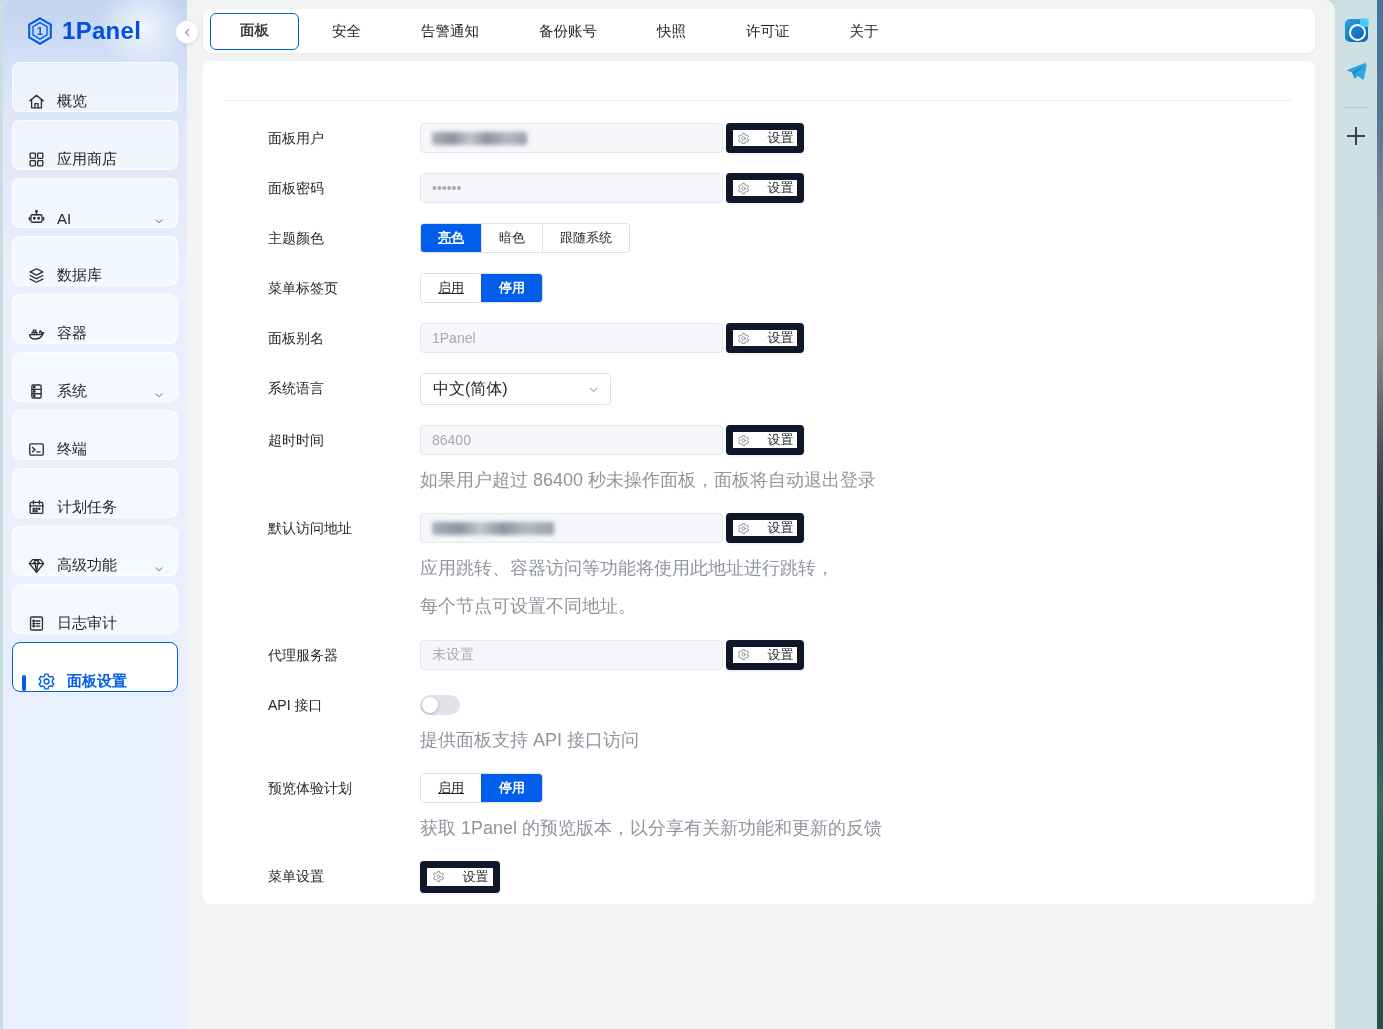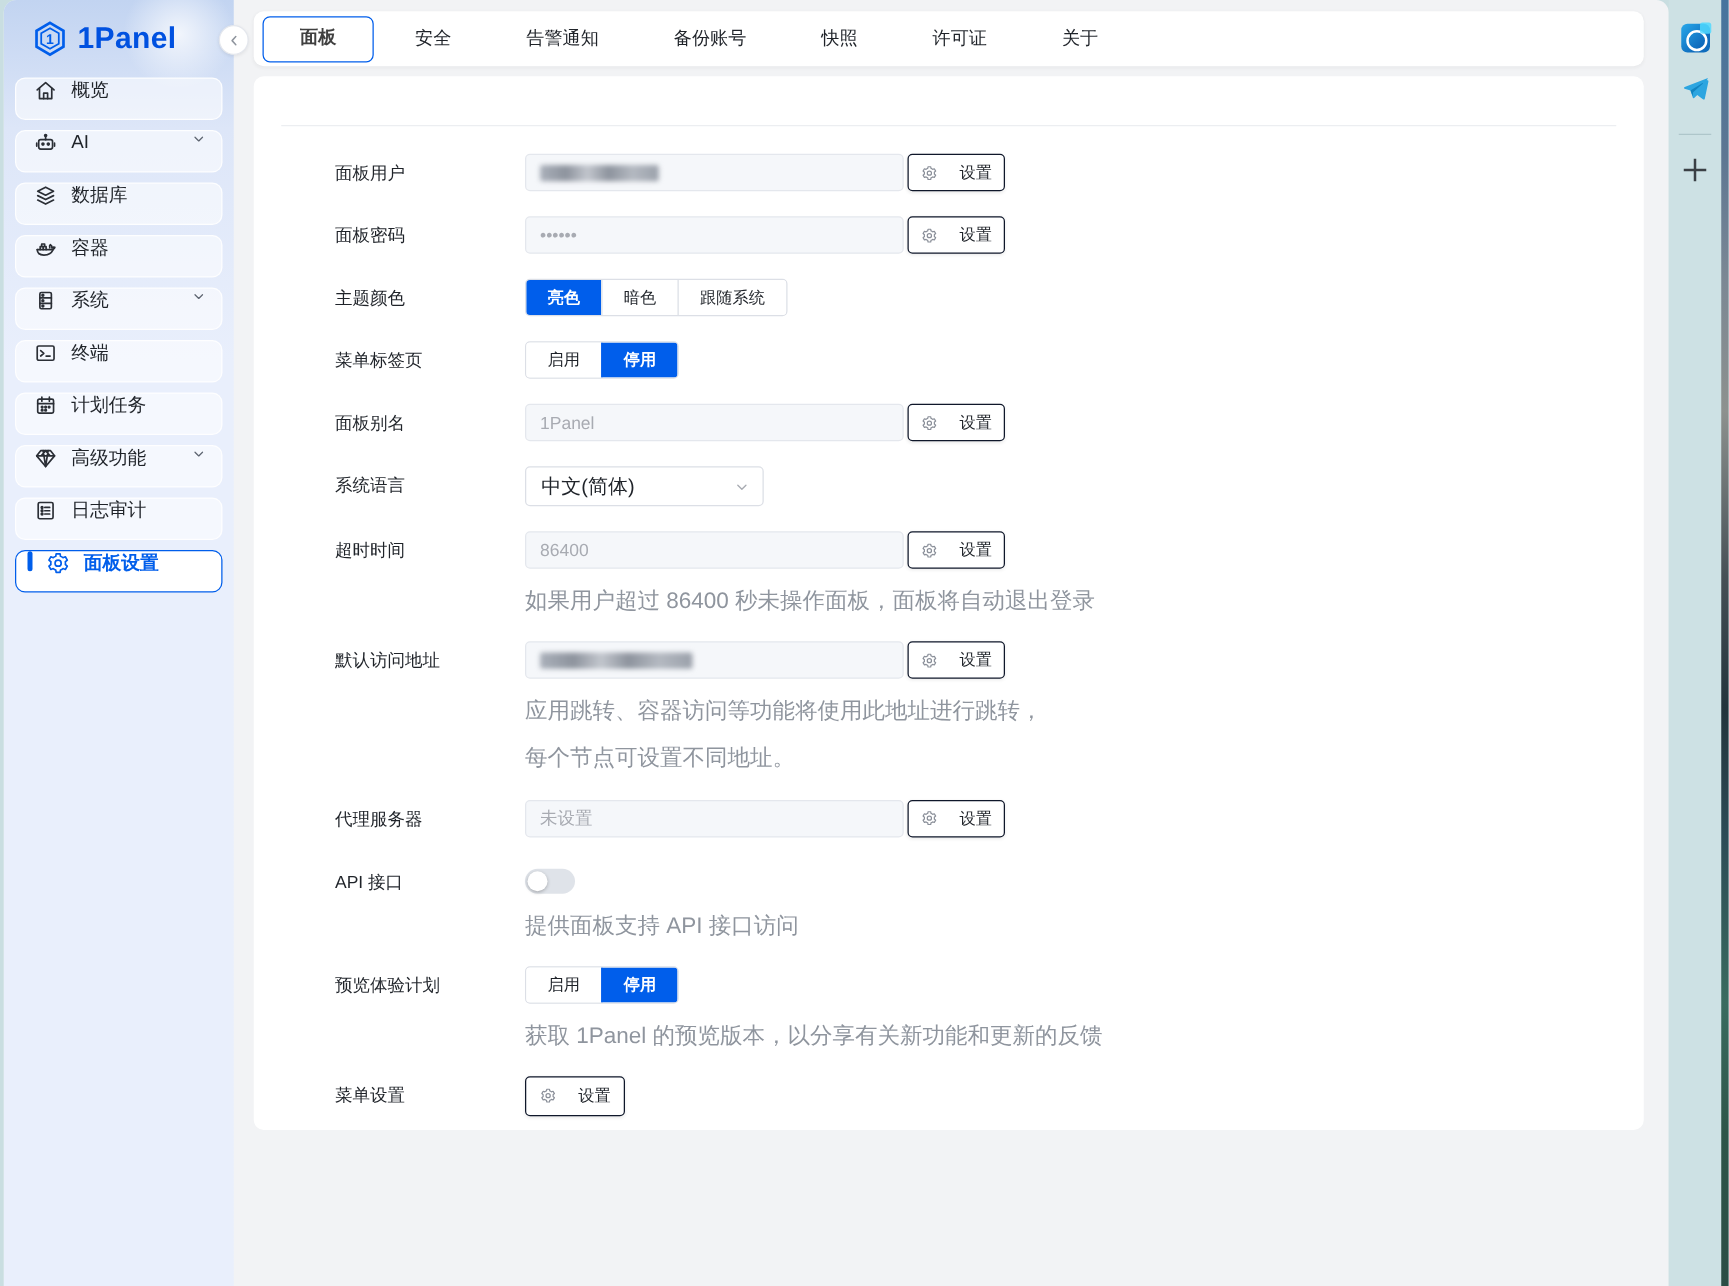--- a/index.html
+++ b/index.html
@@ -32,21 +32,21 @@
   
   .sidebar { width:184px; flex:none; position:relative; padding:12px 9px 0 9px;
     background:linear-gradient(180deg,#c2d4f1 0%,#dde6f8 10%,#e9effc 28%,#e9effc 100%); }
   .sidebar::before { content:""; position:absolute; left:95px; top:-18px; width:90px; height:90px;
     border-radius:50%; background:radial-gradient(circle,rgba(255,255,255,.75),rgba(255,255,255,0) 70%); pointer-events:none; }
   .logo-row { display:flex; align-items:center; gap:7px; padding:4px 0 16px 13px; position:relative; }
   .logo-text { font-size:24px; font-weight:800; color:#0051e0; letter-spacing:.3px; }
   .collapse-btn { position:absolute; left:172px; top:20px; width:24px; height:24px; border-radius:50%;
     background:#fff; border:1px solid #e4e7ed; box-shadow:0 1px 3px rgba(0,0,0,.08);
     display:flex; align-items:center; justify-content:center; cursor:pointer; z-index:5; color:#8f959e; }
-  .menu-item { height:34px; margin-bottom:8px; border-radius:8px; display:flex; align-items:flex-start;
+  .menu-item { height:50px; margin-bottom:8px; border-radius:8px; display:flex; align-items:flex-end;
     padding:0 12px 0 14px; gap:11px; background:rgba(255,255,255,.55); border:1px solid rgba(255,255,255,.85);
     cursor:pointer; color:#1f2329; font-size:15px; }
   .menu-item .mi-icon { width:19px; height:19px; flex:none; color:#2b2f36; display:flex; }
   .menu-item .mi-icon svg { width:19px; height:19px; }
   .menu-item .mi-chevron { margin-left:auto; color:#5f6672; display:flex; }
   .menu-item.active { background:#fff; border:1.5px solid #005eeb; color:#005eeb; font-weight:600; padding-left:9px; }
   .menu-item.active .mi-icon { color:#005eeb; }
   .active-bar { width:4px; height:16px; border-radius:2px; background:#005eeb; flex:none; }
 
   
@@ -64,30 +64,30 @@
   .form-row { display:flex; margin-bottom:20px; }
   .row-label { width:152px; flex:none; font-size:14px; color:#1f2329; padding-top:7px; }
   .row-control { flex:1; }
 
   .input-group { display:flex; width:384px; }
   .input-box { flex:1; height:30px; background:#f5f7fa; border:1px solid #e4e7ed; border-radius:4px;
     display:flex; align-items:center; padding:0 11px; font-size:14px; color:#a8abb2; cursor:not-allowed; overflow:hidden; }
   .redacted { width:95px; height:13px; border-radius:2px; filter:blur(2.2px);
     background:linear-gradient(90deg,#aab0ba 0%,#8d939d 22%,#c2c6cd 40%,#8d939d 58%,#b4b9c1 78%,#9aa0aa 100%); }
   .redacted.wide { width:122px; }
-  .set-btn { margin-left:3px; width:78px; height:30px; flex:none; background:#fff; border:1px solid #0f172a;
+  .set-btn { margin-left:3px; width:78px; height:30px; flex:none; background:#fff; border:7px solid #0f172a;
     border-radius:4px; box-shadow:0 1px 3px rgba(0,0,0,.09); display:flex; align-items:center; justify-content:center;
     gap:18px; font-size:13px; color:#1f2329; cursor:pointer; }
   .set-btn .gear { display:flex; color:#8a8f99; }
   .set-btn.standalone { margin-left:0; width:80px; height:32px; }
 
   .seg-group { display:inline-flex; border:1px solid #dcdfe6; border-radius:4px; overflow:hidden; height:30px; background:#fff; }
   .seg { padding:0 17px; font-size:13px; color:#1f2329; display:flex; align-items:center; cursor:pointer;
     border-left:1px solid #dcdfe6; background:#fff; white-space:nowrap; }
-  .seg:first-child { border-left:none; }
+  .seg:first-child { border-left:none;text-decoration:underline; }
   .seg.active { background:#005eeb; color:#fff; font-weight:700; border-left-color:#005eeb; }
 
   .select-box { width:191px; height:32px; background:#fff; border:1px solid #dcdfe6; border-radius:4px;
     display:flex; align-items:center; justify-content:space-between; padding:0 10px 0 12px; font-size:16px;
     color:#1f2329; cursor:pointer; }
   .select-box .sel-chevron { color:#a8abb2; display:flex; }
 
   .toggle { width:40px; height:20px; border-radius:10px; background:#dfe3e9; position:relative; cursor:pointer; margin-top:5px; }
   .toggle .knob { position:absolute; left:2px; top:2px; width:16px; height:16px; border-radius:50%;
     background:#fff; box-shadow:0 1px 3px rgba(0,0,0,.25); }
@@ -116,20 +116,31 @@
               <path d="M3.5 11.2 12 4l8.5 7.2"></path>
               <path d="M5.8 9.8V20h12.4V9.8"></path>
               <path d="M10 20v-5.4h4V20"></path>
             </svg>
           </span>
           <span>概览</span>
         </div>
         <div class="menu-item">
           <span class="mi-icon">
             <svg viewBox="0 0 24 24" fill="none" stroke="currentColor" stroke-width="1.7" stroke-linecap="round" stroke-linejoin="round">
+              <rect x="4" y="4" width="6.6" height="6.6" rx="1"></rect>
+              <rect x="13.4" y="4" width="6.6" height="6.6" rx="1"></rect>
+              <rect x="4" y="13.4" width="6.6" height="6.6" rx="1"></rect>
+              <rect x="13.4" y="13.4" width="6.6" height="6.6" rx="1"></rect>
+            </svg>
+          </span>
+          <span>应用商店</span>
+        </div>
+        <div class="menu-item">
+          <span class="mi-icon">
+            <svg viewBox="0 0 24 24" fill="none" stroke="currentColor" stroke-width="1.7" stroke-linecap="round" stroke-linejoin="round">
               <rect x="5" y="8.5" width="14" height="9.5" rx="2"></rect>
               <path d="M12 8.5V5.2"></path>
               <circle cx="12" cy="4.3" r="1" fill="currentColor"></circle>
               <circle cx="9.3" cy="13" r="1" fill="currentColor"></circle>
               <circle cx="14.7" cy="13" r="1" fill="currentColor"></circle>
               <path d="M3 12v3M21 12v3"></path>
             </svg>
           </span>
           <span>AI</span>
           <span class="mi-chevron">

